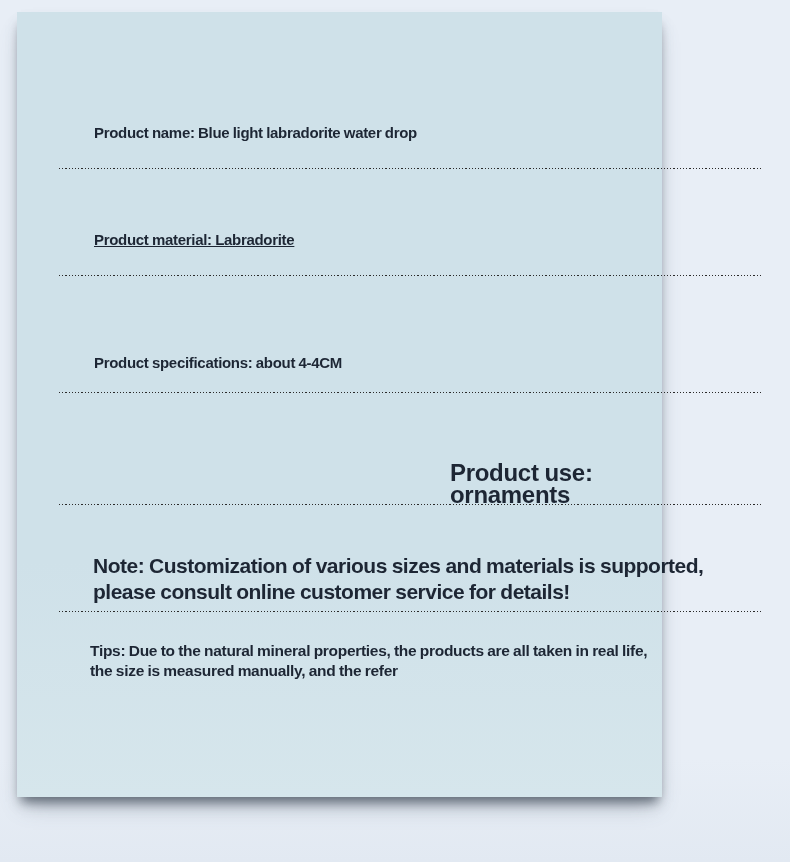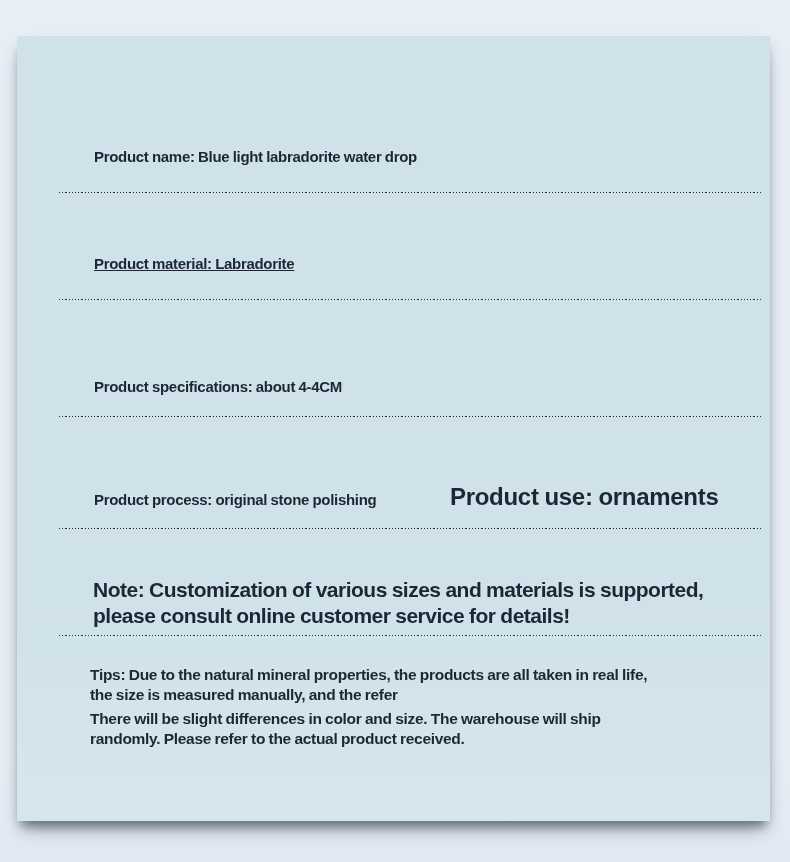--- a/index.html
+++ b/index.html
@@ -12,24 +12,23 @@
   }
   html,body{margin:0;padding:0;}
   body{
     width:790px;height:862px;
     font-family:"Liberation Sans","DejaVu Sans",sans-serif;
     background:linear-gradient(180deg,var(--page-bg) 0%,var(--page-bg) 88%,var(--page-bg-bottom) 100%);
     overflow:hidden;
   }
   .page{position:relative;width:790px;height:862px;}
   .panel{
-    position:absolute;left:17px;top:12px;width:753px;height:785px;
+    position:absolute;left:17px;top:12px;width:645px;height:785px;
     background:linear-gradient(180deg,var(--panel-bg) 0%,var(--panel-bg) 70%,var(--panel-bg-bottom) 100%);
     box-shadow:0 9px 11px -4px rgba(74,84,96,0.80),0 14px 22px -8px rgba(90,102,116,0.45);
-    margin-top:24px;
   }
   .txt{
     position:absolute;
     color:var(--text);
     font-weight:bold;
     letter-spacing:-0.3px;
     word-spacing:-0.5px;
     white-space:pre-line;
   }
   .field{left:77px;font-size:15px;line-height:18px;}
@@ -67,31 +66,28 @@
     <div class="divider div-1"></div>
 
     <div class="txt field field-material">Product material: Labradorite</div>
 
     <div class="divider div-2"></div>
 
     <div class="txt field field-specs">Product specifications: about 4-4CM</div>
 
     <div class="divider div-3"></div>
 
-    <div class="txt field field-process">Product process: original stone polishing</div>
 
     <div class="txt field field-use">Product use: ornaments</div>
 
     <div class="divider div-4"></div>
 
     <div class="txt note">Note: Customization of various sizes and materials is supported,
 please consult online customer service for details!</div>
 
     <div class="divider div-5"></div>
 
     <div class="txt tips tips-1">Tips: Due to the natural mineral properties, the products are all taken in real life,
 the size is measured manually, and the refer</div>
 
-    <div class="txt tips tips-2">There will be slight differences in color and size. The warehouse will ship
-randomly. Please refer to the actual product received.</div>
 
   </div>
 </div>
 
 </body></html>

